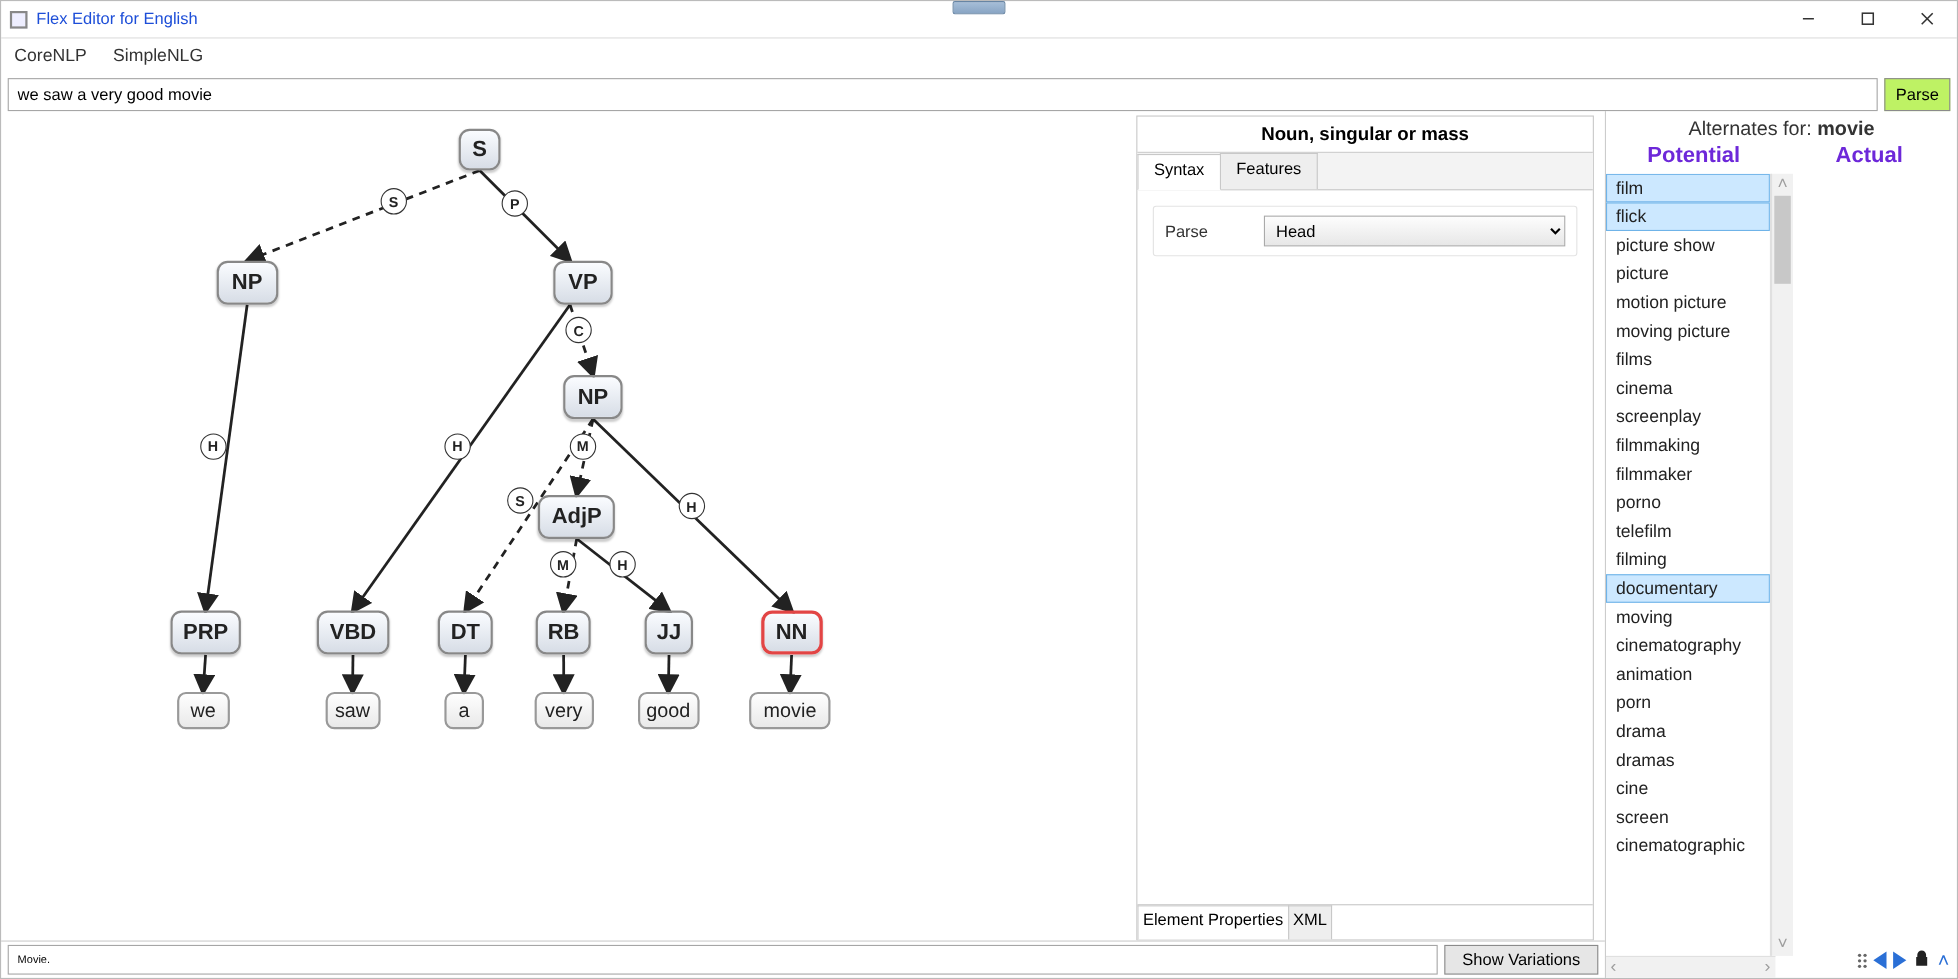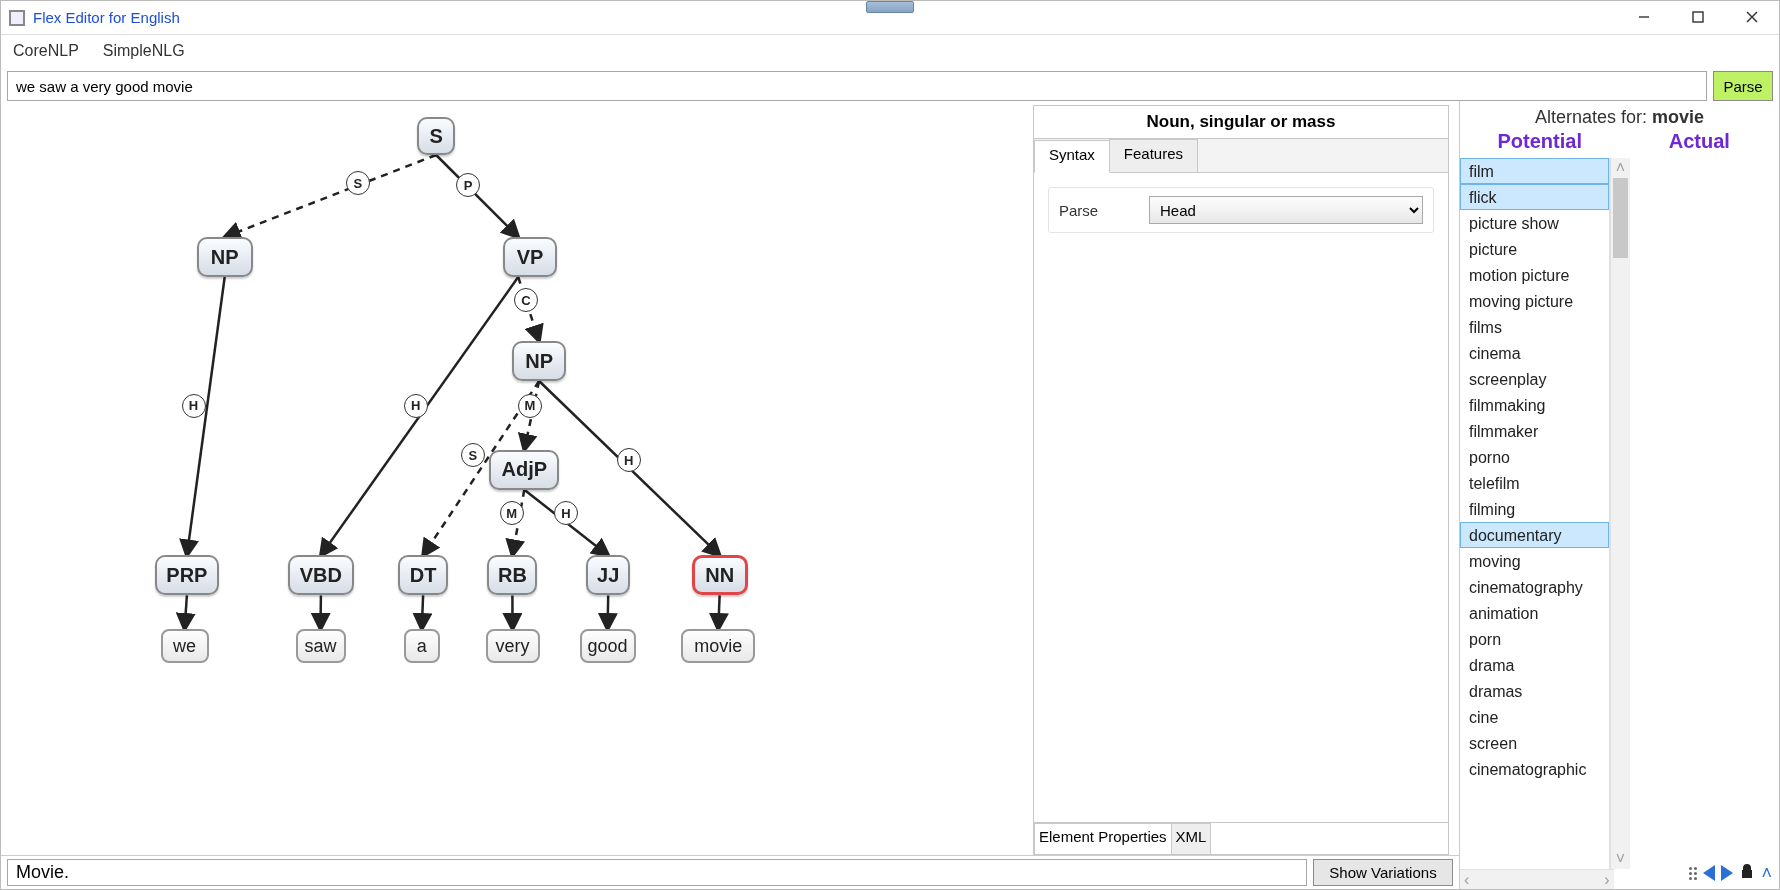--- a/index.html
+++ b/index.html
@@ -54,21 +54,21 @@
 .props .body{flex:1;padding:14px;}
 .field{display:flex;align-items:center;border:1px solid #e3e3e3;padding:8px 10px;border-radius:3px;}
 .field label{width:90px;font-size:15px;color:#333;}
 .field select{flex:1;height:28px;border:1px solid #aaa;background:linear-gradient(#fdfdfd,#e7e7e7);font-size:15px;padding-left:6px;}
 .props .bottomtabs{display:flex;height:32px;border-top:1px solid #c8c8c8;}
 .props .bottomtabs .btab{padding:4px 4px;font-size:15px;border:1px solid #c8c8c8;border-bottom:none;margin-right:-1px;background:#fff;}
 .props .bottomtabs .btab.inactive{background:#eee;}
 
 
 .footer{height:34px;display:flex;align-items:stretch;border-top:1px solid #ccc;}
-.footer .status{flex:1;border:1px solid #a6a6a6;margin:3px 0 3px 6px;padding:2px 8px;font-size:18px;background:#fff;display:flex;align-items:center;}
+.footer .status{flex:1;border:1px solid #a6a6a6;margin:3px 0 3px 6px;padding:2px 8px;font-size:10px;background:#fff;display:flex;align-items:center;}
 .footer .showvar{width:140px;margin:3px 6px;border:1px solid #8b8b8b;background:#e6e6e6;font-size:15px;}
 
 
 .tray{position:absolute;right:8px;bottom:4px;height:26px;display:flex;align-items:center;gap:6px;}
 .tray .dots{display:grid;grid-template-columns:repeat(2,3px);grid-template-rows:repeat(3,3px);gap:2px;}
 .tray .dots span{width:3px;height:3px;background:#666;border-radius:50%;}
 .tray .tri{width:0;height:0;}
 .tray .left{border-top:8px solid transparent;border-bottom:8px solid transparent;border-right:12px solid #2a6fd6;}
 .tray .right{border-top:8px solid transparent;border-bottom:8px solid transparent;border-left:12px solid #2a6fd6;}
 .tray .lock svg{fill:#222;}

